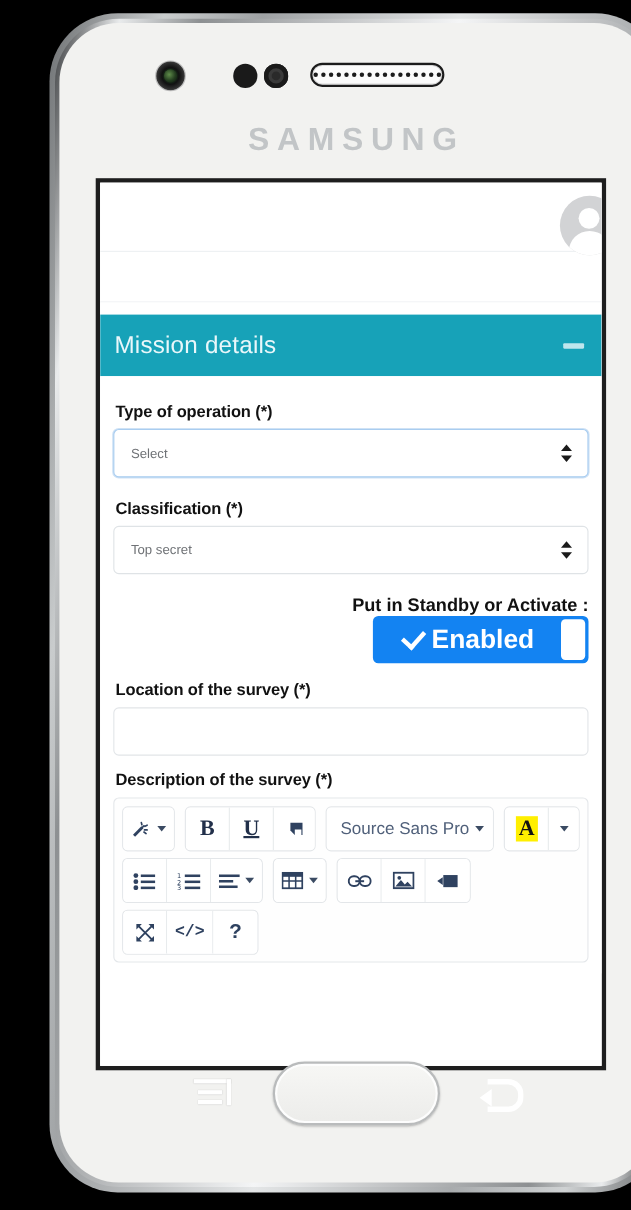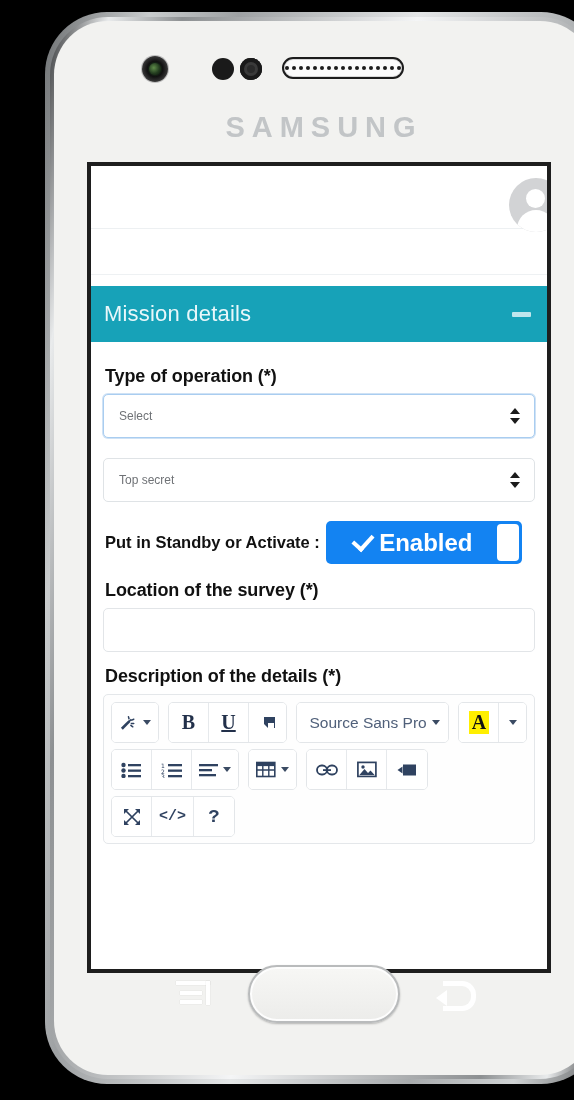--- a/index.html
+++ b/index.html
@@ -203,21 +203,21 @@
     border-radius: 1px;
     margin-right: 2px;
   }
 
   
   .panel-body {
     padding: 24px 12px 10px 12px;
     background: #fff;
   }
   .field-label {
-    font-size: 18px;
+    font-size: 15px;
     font-weight: 700;
     color: #111;
     margin: 0 0 7px 2px;
     letter-spacing: -0.1px;
   }
   .select-box {
     position: relative;
     height: 44px;
     border: 1px solid #dfe3e6;
     border-radius: 5px;
@@ -254,22 +254,23 @@
   .select-arrows b.up { border-bottom: 6px solid #1b1b1b; }
   .select-arrows b.dn { border-top: 6px solid #1b1b1b; }
 
   .gap-20 { height: 20px; }
   .gap-16 { height: 16px; }
   .gap-14 { height: 14px; }
 
   
   .toggle-row {
     display: flex;
-    align-items: center;
+    align-items: flex-end;
     margin-top: 19px;
+    flex-direction: column;
   }
   .toggle-row .lbl {
     font-size: 16.5px;
     font-weight: 700;
     color: #111;
     white-space: nowrap;
     margin-left: 2px;
   }
   .switch {
     margin-left: 6px;
@@ -503,20 +504,21 @@
             <span>Select</span>
             <span class="select-arrows">
               <b class="up"></b>
                   <b class="dn"></b>
             </span>
           </div>
 
           <div class="gap-20"></div>
 
           
+          <div class="field-label">Classification (*)</div>
           <div class="select-box">
             <span>Top secret</span>
             <span class="select-arrows">
               <b class="up"></b>
                   <b class="dn"></b>
             </span>
           </div>
 
           
           <div class="toggle-row">
@@ -532,21 +534,21 @@
 
           <div class="gap-16"></div>
 
           
           <div class="field-label">Location of the survey (*)</div>
           <input class="text-input" style="width: 100%; box-sizing: border-box; font-size: 17px; padding: 0px 14px; outline: none;" placeholder="">
 
           <div class="gap-14"></div>
 
           
-          <div class="field-label">Description of the details (*)</div>
+          <div class="field-label">Description of the survey (*)</div>
 
           <div class="editor">
 
             <div class="tb-row">
               <div class="btn-group">
                 <div class="tb-btn">
                   <svg class="ic" width="20" height="18" viewBox="0 0 20 18">
                     <path d="M2 16 L10 8 L12 10 L4 18 Z" fill="#2f4260" transform="translate(0,-2)"></path>
                     <path d="M11 7 L12.5 5.5 M13.5 6 L15.5 5 M13 9.5 L15.5 9.5 M12.5 11.5 L14.5 13 M10.5 4.5 L10 2.5" stroke="#2f4260" stroke-width="1.6" stroke-linecap="round" fill="none"></path>
                   </svg>

